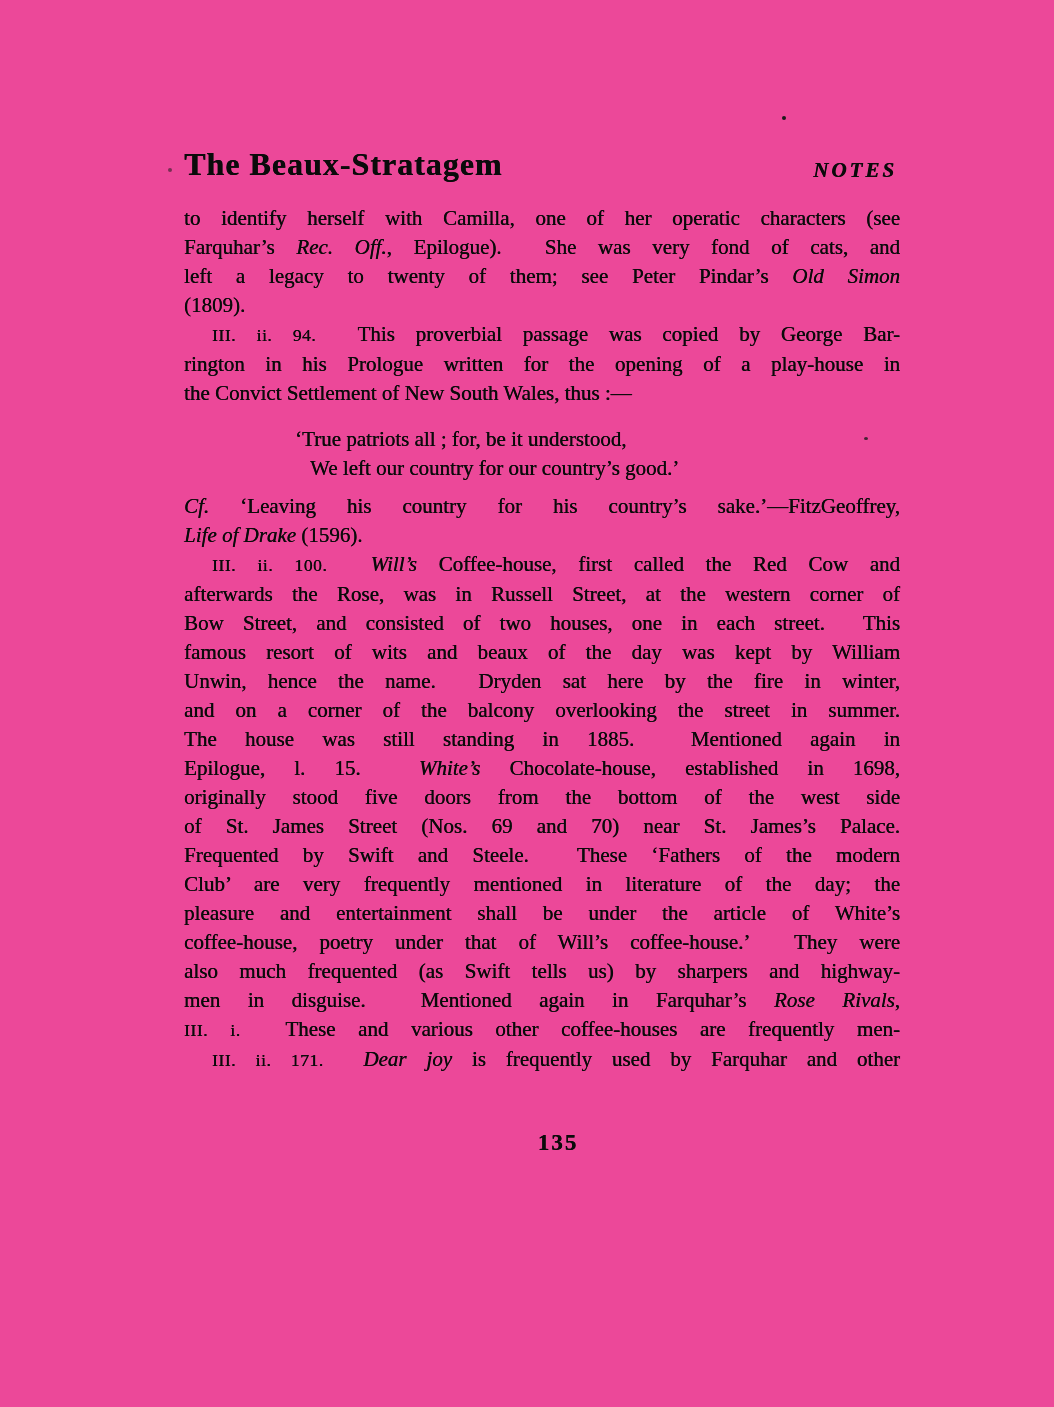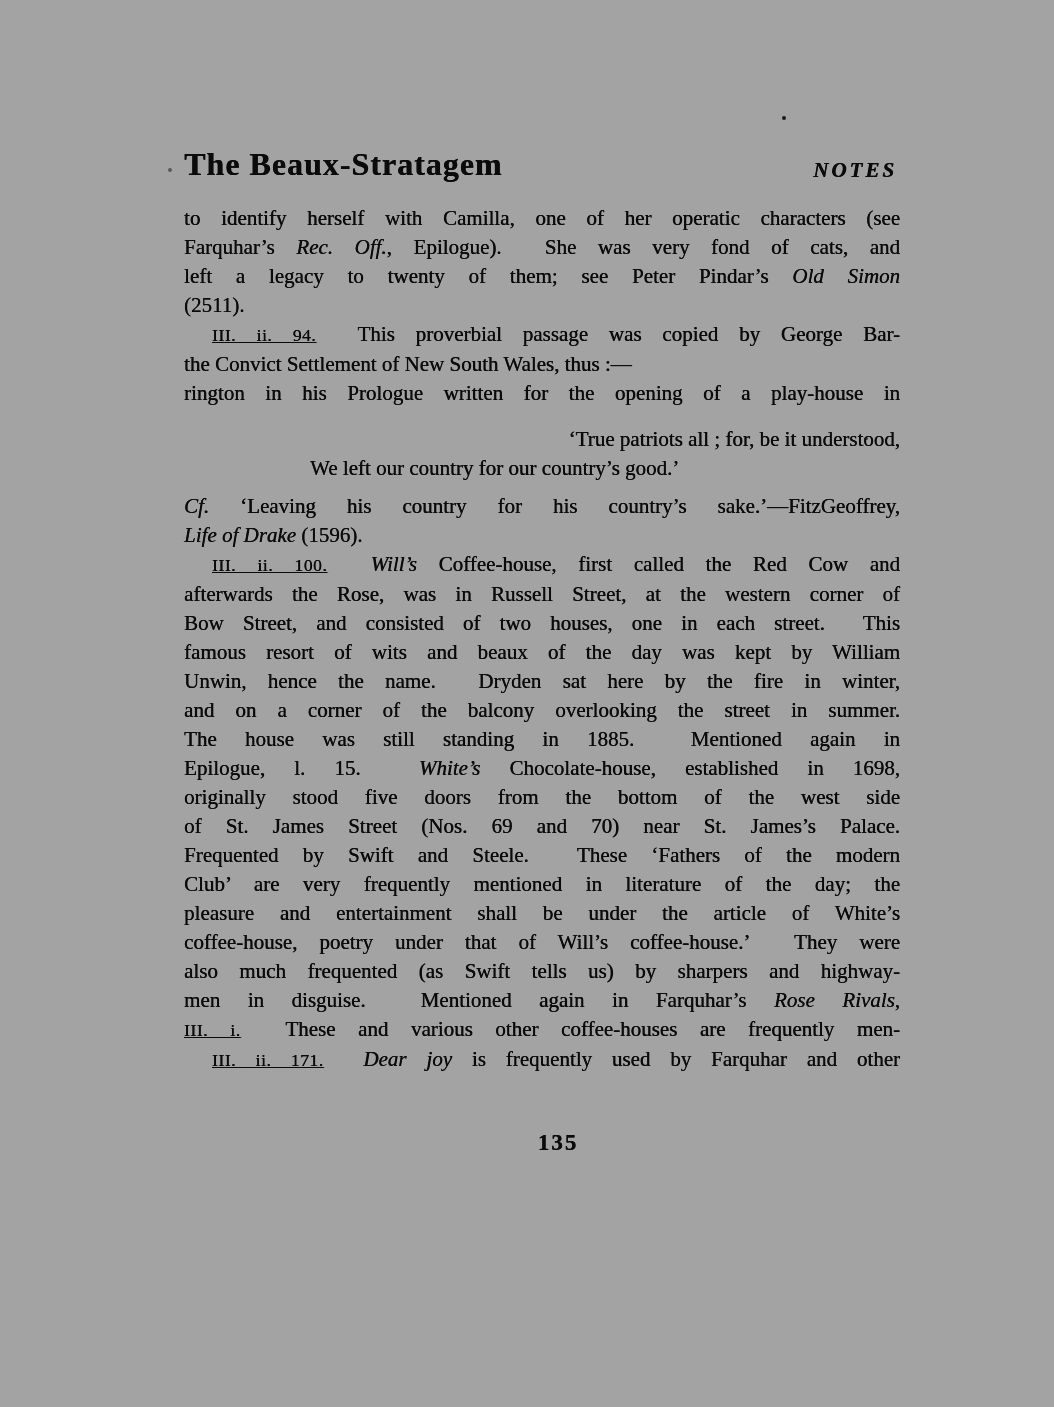--- a/index.html
+++ b/index.html
@@ -4,21 +4,21 @@
 <style>
   html, body {
     margin: 0;
     padding: 0;
     background: #ffffff;
   }
   .page {
     position: relative;
     width: 1054px;
     height: 1407px;
-    background: #a3a3a3;
+    background: #ec4899;
     overflow: hidden;
     font-family: "Liberation Serif", "DejaVu Serif", serif;
     color: #0b0b0b;
   }
   .title {
     position: absolute;
     left: 184px;
     top: 146px;
     font-size: 32px;
     font-weight: bold;
@@ -58,21 +58,21 @@
   }
   .line {
     text-align: left;
     white-space: normal;
   }
   .line.j {
     text-align: justify;
     text-align-last: justify;
   }
   .it { font-style: italic; }
-  .sc { font-size: 0.84em; letter-spacing: 0.5px; text-decoration: underline; }
+  .sc { font-size: 0.84em; letter-spacing: 0.5px; }
   .page-number {
     position: absolute;
     left: 0;
     top: 1130px;
     width: 1054px;
     text-align: center;
     font-size: 23px;
     font-weight: bold;
     letter-spacing: 2px;
     text-shadow: 0.3px 0 0 currentColor;
@@ -91,25 +91,25 @@
 
 <div class="page">
   <span class="title-mark"></span>
   <div class="title">The Beaux-Stratagem</div>
   <div class="section-label">NOTES</div>
 
   <div class="body-text">
       <div class="line j"><span>to identify herself with Camilla, one of her operatic characters (see</span></div>
       <div class="line j"><span>Farquhar’s </span><span class="it">Rec. Off.</span><span>, Epilogue).&nbsp; She was very fond of cats, and</span></div>
       <div class="line j"><span>left a legacy to twenty of them; see Peter Pindar’s </span><span class="it">Old Simon</span></div>
-      <div class="line"><span>(2511).</span></div>
+      <div class="line"><span>(1809).</span></div>
       <div class="line j" style="padding-left: 28px;"><span class="sc">III. ii. 94.</span><span>&nbsp; This proverbial passage was copied by George Bar-</span></div>
+      <div class="line j"><span>rington in his Prologue written for the opening of a play-house in</span></div>
       <div class="line"><span>the Convict Settlement of New South Wales, thus :—</span></div>
-      <div class="line j"><span>rington in his Prologue written for the opening of a play-house in</span></div>
-      <div class="line" style="padding-left: 111px; margin-top: 17px; text-align: right;"><span>‘True patriots all ; for, be it understood,</span></div>
+      <div class="line" style="padding-left: 111px; margin-top: 17px;"><span>‘True patriots all ; for, be it understood,</span></div>
       <div class="line" style="padding-left: 126px;"><span>We left our country for our country’s good.’</span></div>
       <div class="line j" style="margin-top: 9px;"><span class="it">Cf.</span><span> ‘Leaving his country for his country’s sake.’—FitzGeoffrey,</span></div>
       <div class="line"><span class="it">Life of Drake</span><span> (1596).</span></div>
       <div class="line j" style="padding-left: 28px;"><span class="sc">III. ii. 100.</span><span>&nbsp; </span><span class="it">Will’s</span><span> Coffee-house, first called the Red Cow and</span></div>
       <div class="line j"><span>afterwards the Rose, was in Russell Street, at the western corner of</span></div>
       <div class="line j"><span>Bow Street, and consisted of two houses, one in each street.&nbsp; This</span></div>
       <div class="line j"><span>famous resort of wits and beaux of the day was kept by William</span></div>
       <div class="line j"><span>Unwin, hence the name.&nbsp; Dryden sat here by the fire in winter,</span></div>
       <div class="line j"><span>and on a corner of the balcony overlooking the street in summer.</span></div>
       <div class="line j"><span>The house was still standing in 1885.&nbsp; Mentioned again in</span></div>

